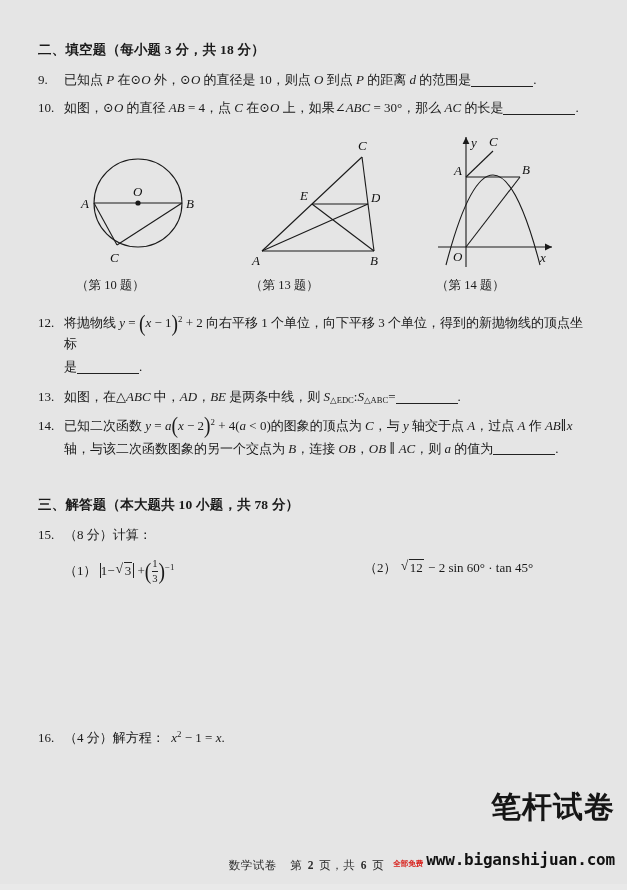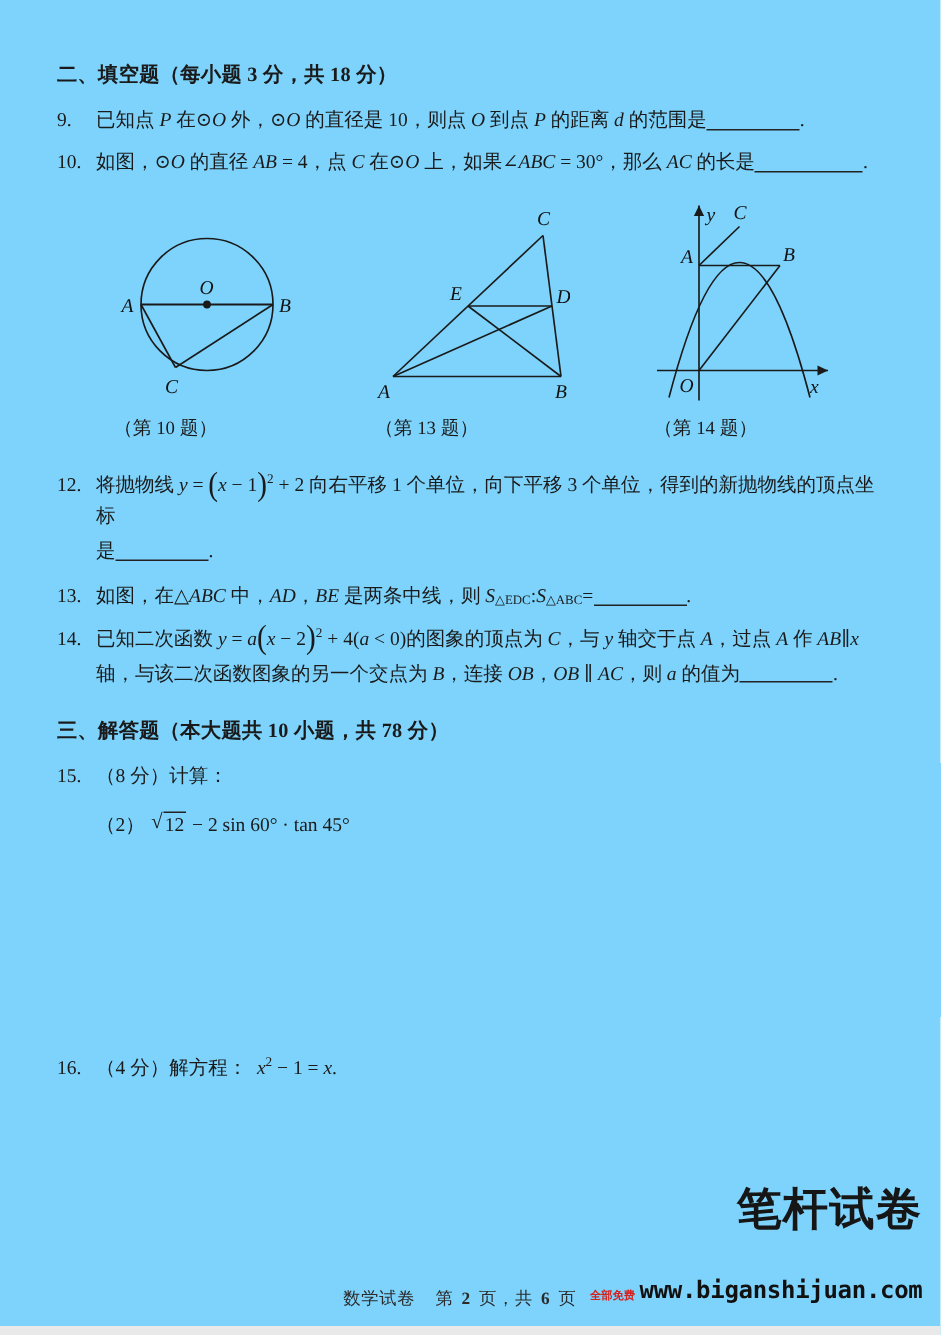--- a/index.html
+++ b/index.html
@@ -11,21 +11,21 @@
     width: 627px;
     height: 890px;
     position: relative;
     font-family: "Liberation Serif", "DejaVu Serif", serif;
     color: #1a1a1a;
     overflow: hidden;
   }
   .page {
     position: absolute;
     inset: 0;
-    background: #7dd3fc;
+    background: #e5e5e5;
   }
   .content {
     position: absolute;
     left: 38px;
     top: 40px;
     width: 552px;
   }
 
   
   .section-head {
@@ -313,28 +313,36 @@
       <span class="q-num">13.</span>
       <span class="q-body"><span>如图，在△</span><i>ABC</i><span> 中，</span><i>AD</i><span>，</span><i>BE</i><span> 是两条中线，则 </span><i>S</i><sub>△EDC</sub><span>:</span><i>S</i><sub>△ABC</sub><span>=</span><span class="blank w2"></span><span>.</span></span>
     </div>
 
     <div class="q" style="margin-bottom:2px;">
       <span class="q-num">14.</span>
       <span class="q-body"><span>已知二次函数 </span><i>y</i><span> = </span><i>a</i><span class="paren-big">(</span><i>x</i><span> − 2</span><span class="paren-big">)</span><sup>2</sup><span> + 4(</span><i>a</i><span> &lt; 0)的图象的顶点为 </span><i>C</i><span>，与 </span><i>y</i><span> 轴交于点 </span><i>A</i><span>，过点 </span><i>A</i><span> 作 </span><i>AB</i><span>∥</span><i>x</i></span>
     </div>
     <div class="q-cont"><span>轴，与该二次函数图象的另一个交点为 </span><i>B</i><span>，连接 </span><i>OB</i><span>，</span><i>OB</i><span> ∥ </span><i>AC</i><span>，则 </span><i>a</i><span> 的值为</span><span class="blank w2"></span><span>.</span></div>
 
-    <div class="section-head" style="margin-top:18px;">三、解答题（本大题共 10 小题，共 78 分）</div>
+    <div class="section-head" style="margin-top:36px;">三、解答题（本大题共 10 小题，共 78 分）</div>
 
     <div class="q">
       <span class="q-num">15.</span>
       <span class="q-body"><span>（8 分）</span><span>计算：</span></span>
     </div>
 
     <div class="two-col">
+      <div class="col-a">
+        <span>（1）</span>
+        <span class="abs-bar"></span><span>1</span><span>−</span><span class="sqrt"><span>3</span></span><span class="abs-bar"></span>
+        <span>+</span><span class="paren-big">(</span><span class="frac">
+            <span class="nmr">1</span>
+            <span class="den">3</span>
+          </span><span class="paren-big">)</span><sup>−1</sup>
+      </div>
       <div class="col-b">
         <span>（2）</span>
         <span class="sqrt"><span>12</span></span><span> − 2 sin 60° · tan 45°</span>
       </div>
     </div>
 
     <div class="work-space"></div>
 
     <div class="q" style="margin-top:22px;">
       <span class="q-num">16.</span>

